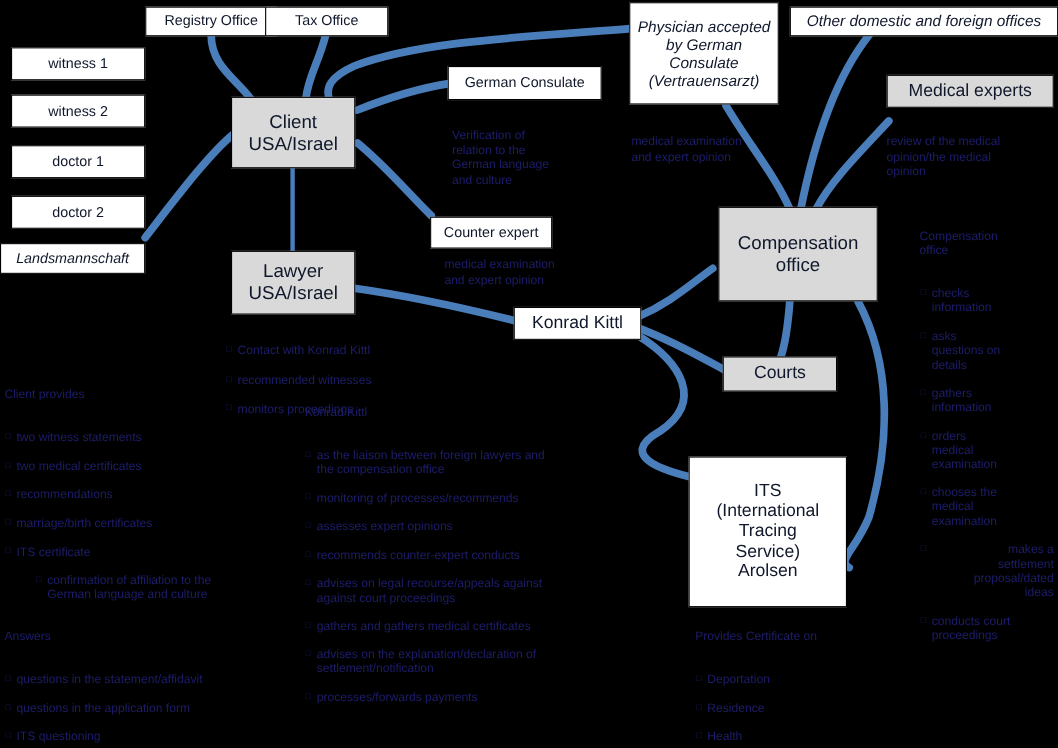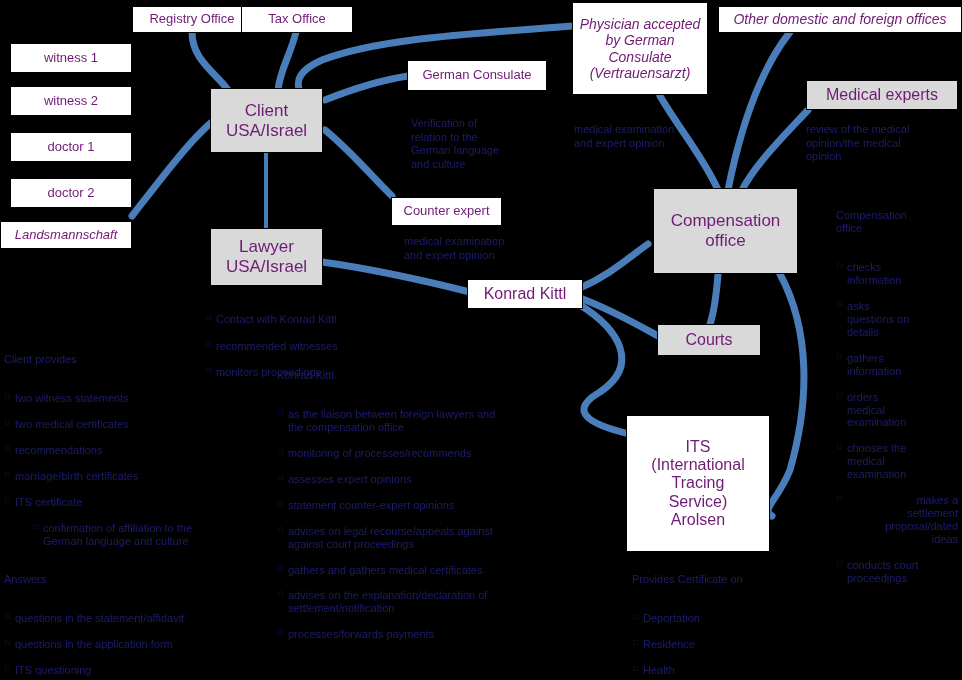--- a/index.html
+++ b/index.html
@@ -14,21 +14,21 @@
     background: #000000;
     overflow: hidden;
     font-family: "Liberation Sans", sans-serif;
   }
   
   .node {
     position: absolute;
     box-sizing: border-box;
     border: 1px solid #000000;
     background: #ffffff;
-    color: #701a75;
+    color: #0f172a;
     display: flex;
     align-items: center;
     justify-content: center;
     text-align: center;
     line-height: 1.15;
     white-space: pre-line;
     z-index: 5;
   }
   .node.grey {
     background: #d9d9d9;
@@ -160,21 +160,21 @@
 
   <div class="node md" style="left:407px;top:60px;width:140px;height:31px;">
     <span>German Consulate</span>
   </div>
 
   <div class="node grey xl" style="left:210px;top:88px;width:113px;height:65px;">
     <span>Client
 USA/Israel</span>
   </div>
 
-  <div class="node grey lg" style="left:806px;top:80px;width:152px;height:30px;align-items:center;">
+  <div class="node grey lg" style="left:806px;top:68px;width:152px;height:30px;align-items:center;">
     <span>Medical experts</span>
   </div>
 
   <div class="node md" style="left:391px;top:182px;width:111px;height:29px;margin-top:15px;">
     <span>Counter expert</span>
   </div>
 
   <div class="node grey xl" style="left:653px;top:188px;width:145px;height:86px;">
     <span>Compensation
 office</span>
@@ -253,21 +253,21 @@
     
   </div>
 
   <div class="note tight" style="left:277px;top:356px;width:310px;">
     <span class="hd">Konrad Kittl</span>
     <ul>
       <li style="white-space:pre-line;">as the liaison between foreign lawyers and
 the compensation office</li>
       <li>monitoring of processes/recommends</li>
       <li>assesses expert opinions</li>
-      <li>statement counter-expert opinions</li>
+      <li>recommends counter-expert conducts</li>
       <li style="white-space:pre-line;">advises on legal recourse/appeals against
 against court proceedings</li>
       <li>gathers and gathers medical certificates</li>
       <li style="white-space:pre-line;">advises on the explanation/declaration of
 settlement/notification</li>
       <li>processes/forwards payments</li>
       
     </ul>
   </div>
 

